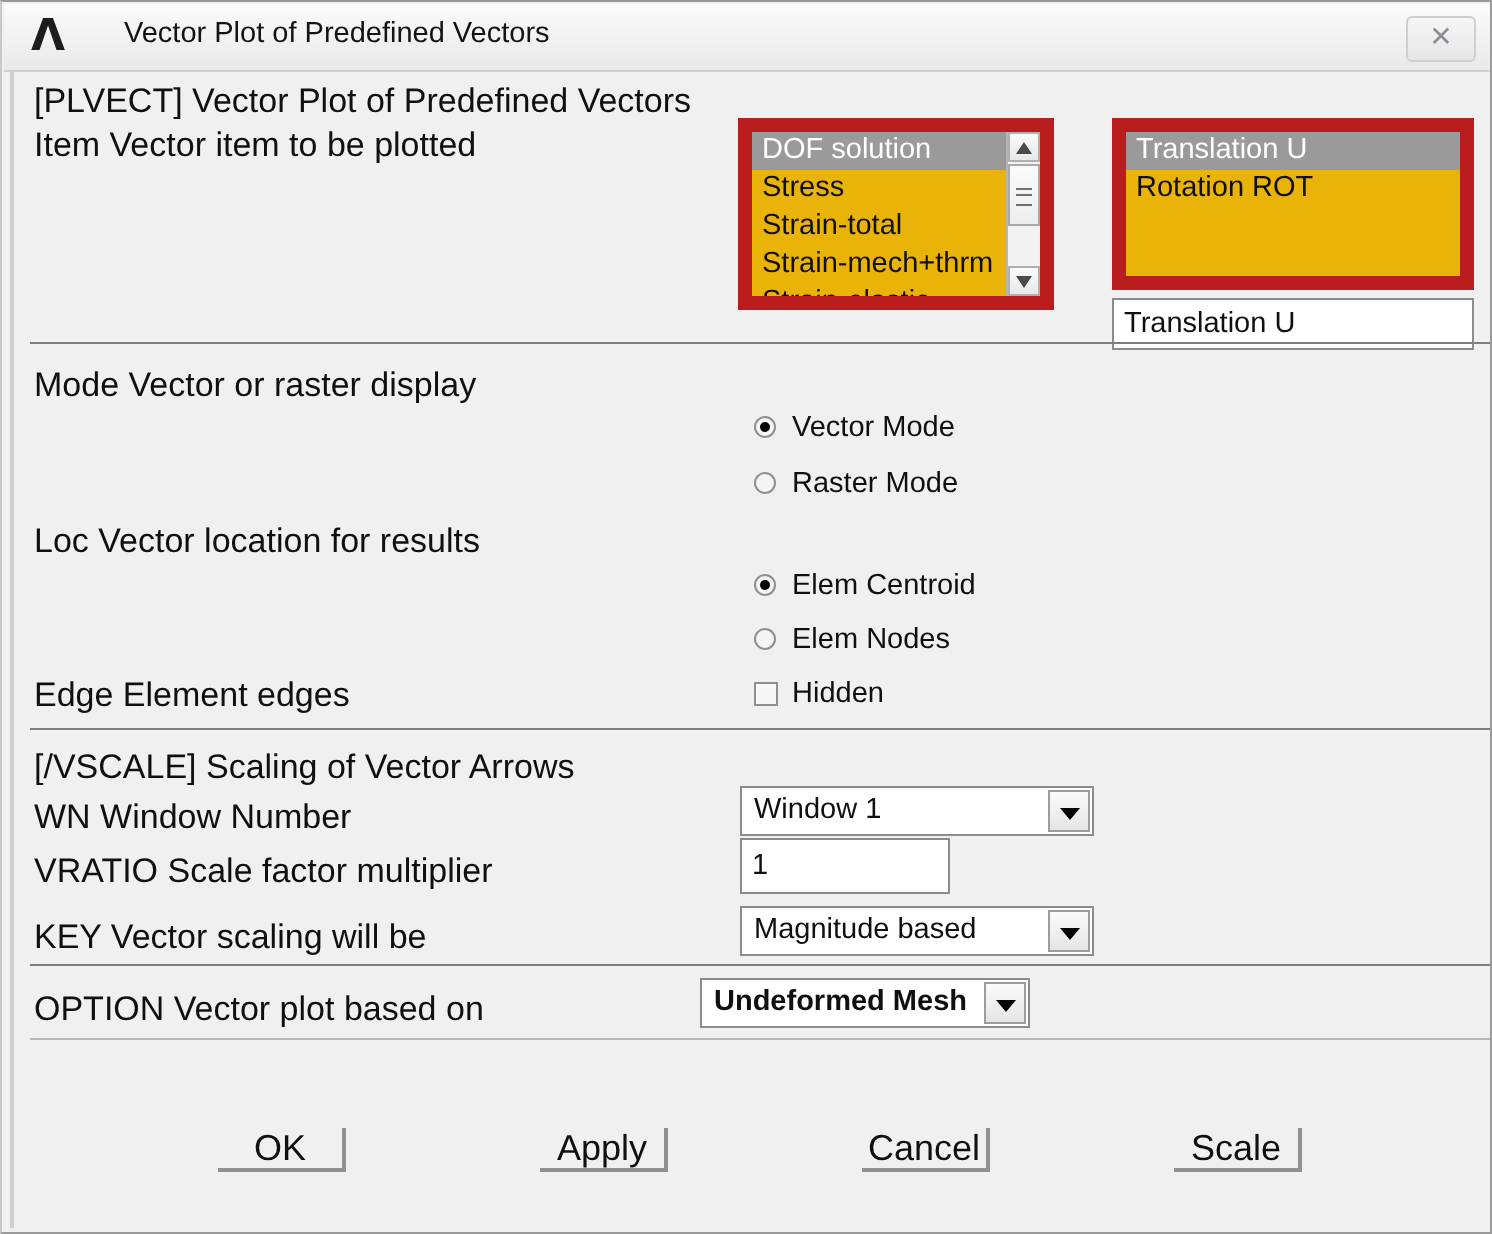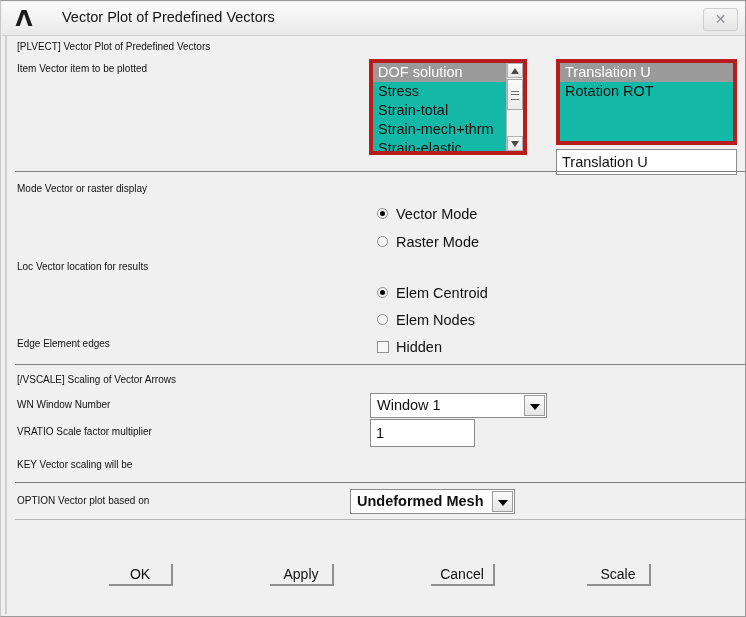--- a/index.html
+++ b/index.html
@@ -88,30 +88,30 @@
     position: absolute;
     left: 8px;
     width: 730px;
     height: 0;
     border-top: 1px solid #7d7d7d;
   }
   .sep.light { border-top: 1px solid #b6b6b6; }
 
   .lbl {
     position: absolute;
-    font-size: 10px;
+    font-size: 17px;
     color: #101010;
     white-space: nowrap;
   }
 
   
   .listbox {
     position: absolute;
-    background: #14b8a6;
-    border: 4px solid #b91c1c;
+    background: #eab308;
+    border: 7px solid #b91c1c;
     box-sizing: border-box;
     overflow: hidden;
   }
   .listbox .opt {
     font-size: 14.5px;
     color: #101010;
     padding: 1px 0 1px 5px;
     line-height: 17px;
     white-space: nowrap;
     cursor: default;
@@ -277,21 +277,21 @@
 
   
   .btn {
     position: absolute;
     height: 22px;
     background: #f0f0f0;
     border: none;
     border-bottom: 2px solid #909090;
     border-right: 2px solid #909090;
     font-family: "Liberation Sans", sans-serif;
-    font-size: 14px;
+    font-size: 18px;
     color: #101010;
     cursor: pointer;
     padding: 0;
   }
 </style>
 </head>
 <body>
 
 <div id="dialog">
 
@@ -372,20 +372,26 @@
       <span class="ctext">Window 1</span>
       <span class="cbtn">
           <span class="tri"></span>
         </span>
     </div>
 
     <div class="lbl" style="left:10px; top:390px;">VRATIO  Scale factor multiplier</div>
     <input class="textinput" style="left: 363px; top: 383px; width: 105px; height: 28px;" value="1">
 
     <div class="lbl" style="left:10px; top:423px;">KEY     Vector scaling will be</div>
+    <div class="combo" style="left:363px; top:417px; width:177px;">
+      <span class="ctext">Magnitude based</span>
+      <span class="cbtn">
+          <span class="tri"></span>
+        </span>
+    </div>
 
     <div class="sep" style="top:446px;"></div>
 
     <div class="lbl" style="left:10px; top:459px;">OPTION  Vector plot based on</div>
     <div class="combo" style="left:343px; top:453px; width:165px;font-weight:bold;">
       <span class="ctext">Undeformed Mesh</span>
       <span class="cbtn">
           <span class="tri"></span>
         </span>
     </div>

